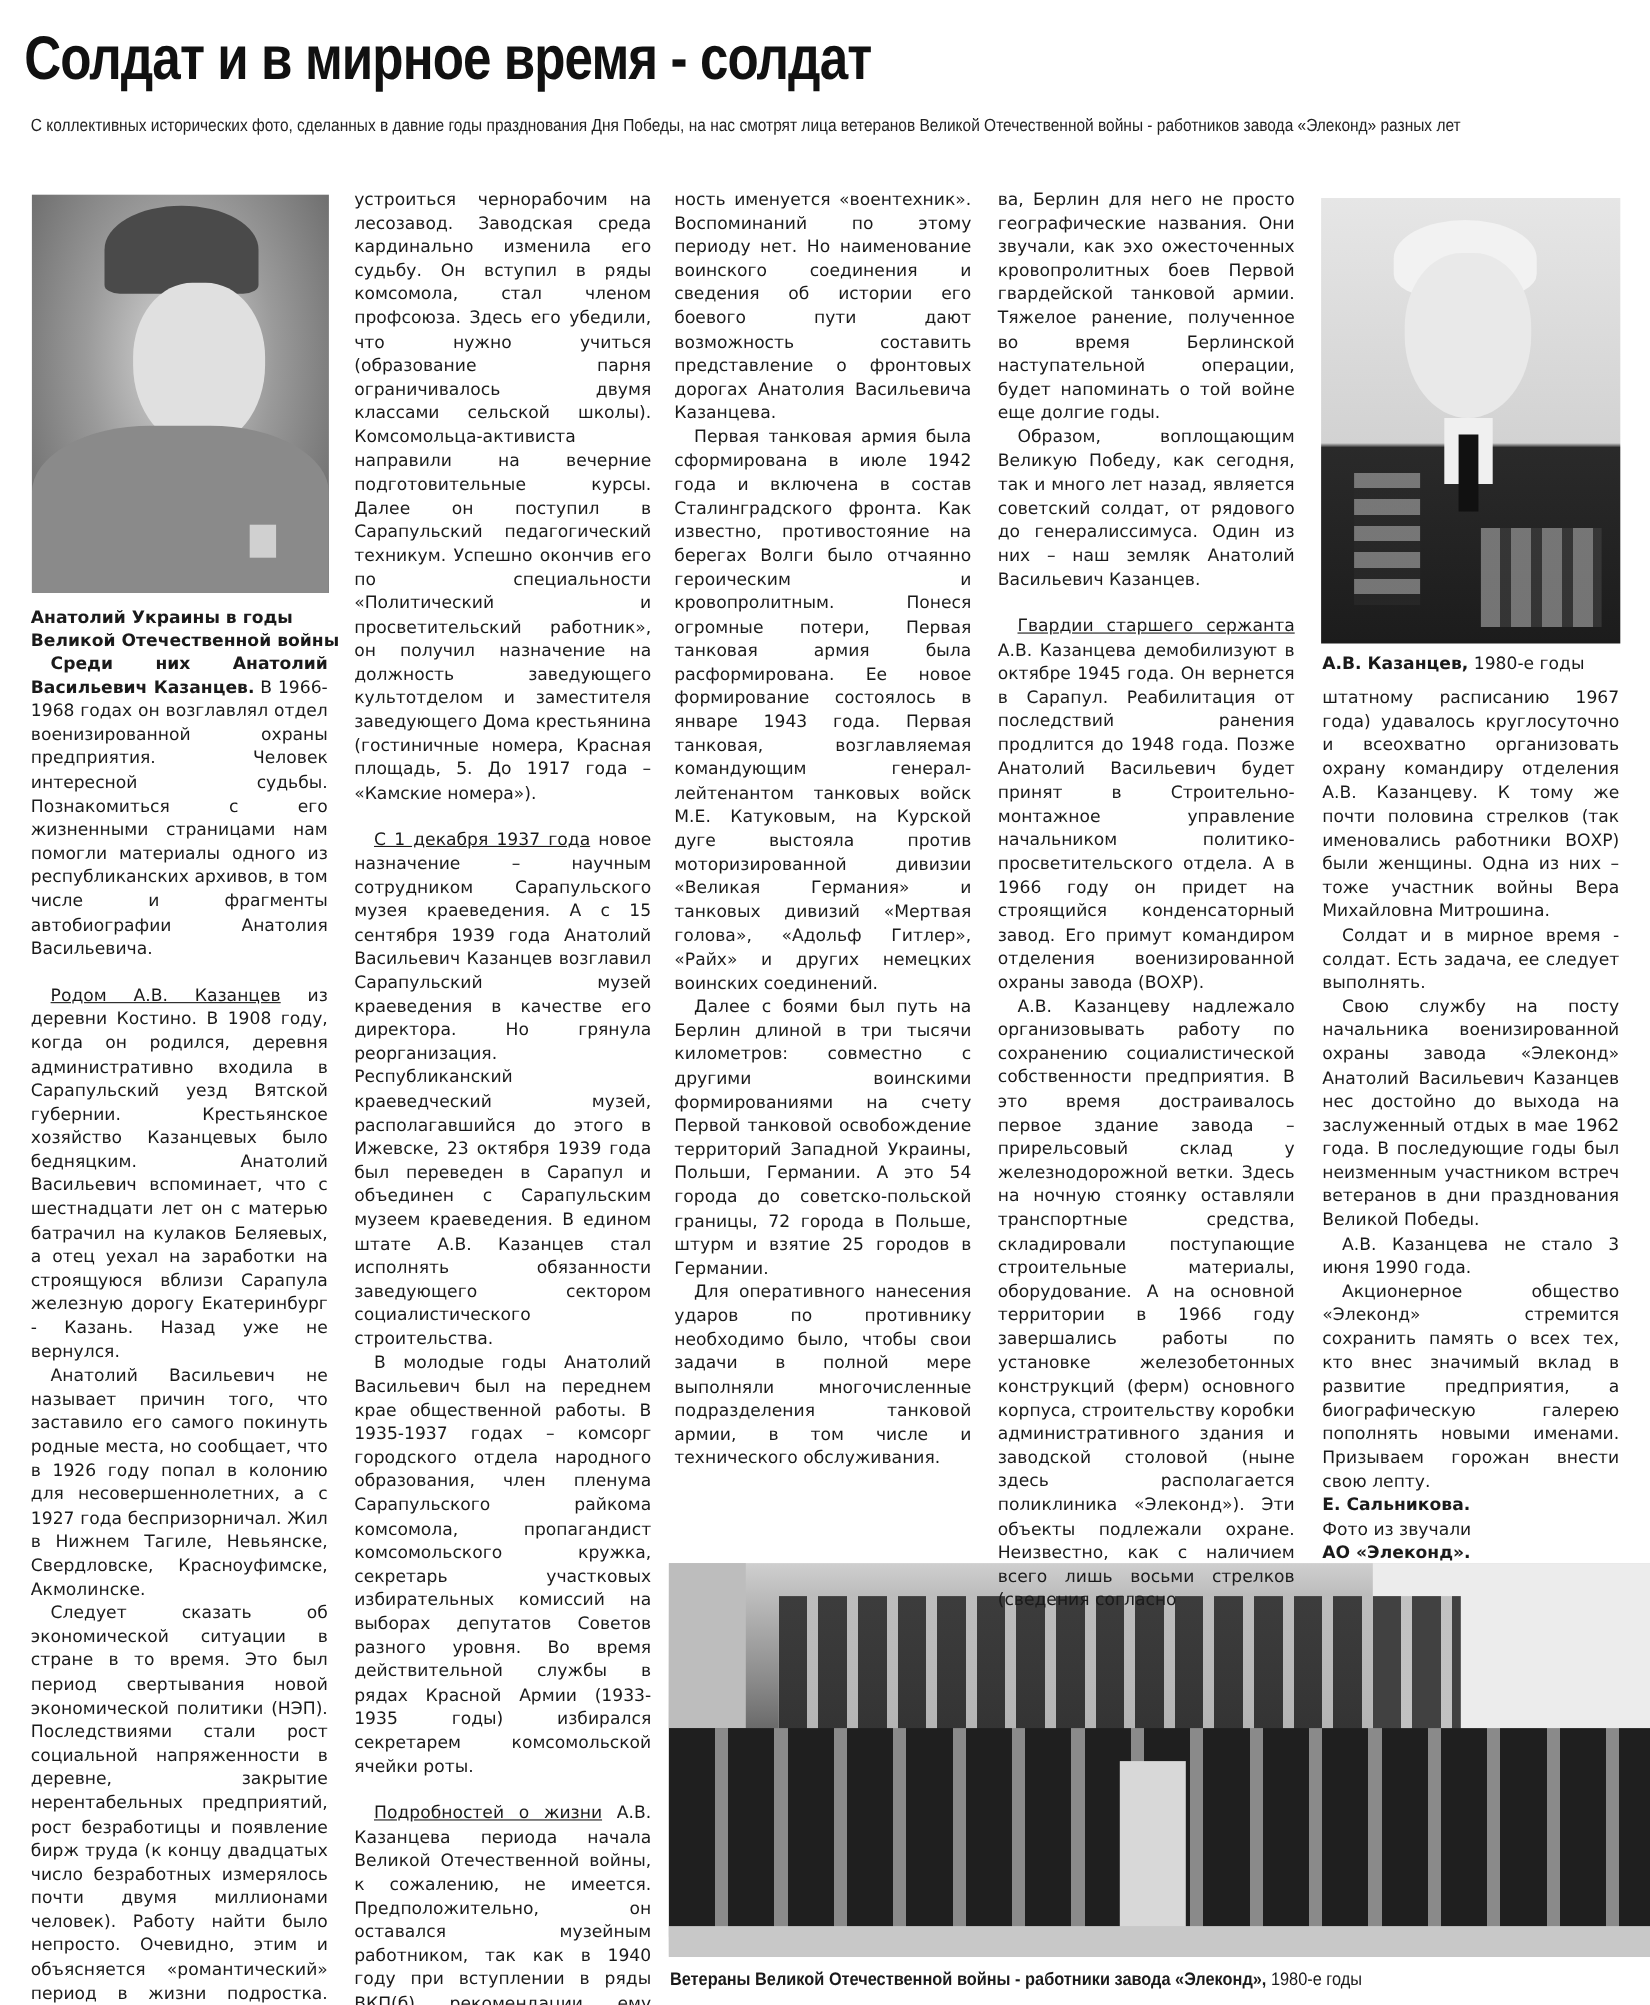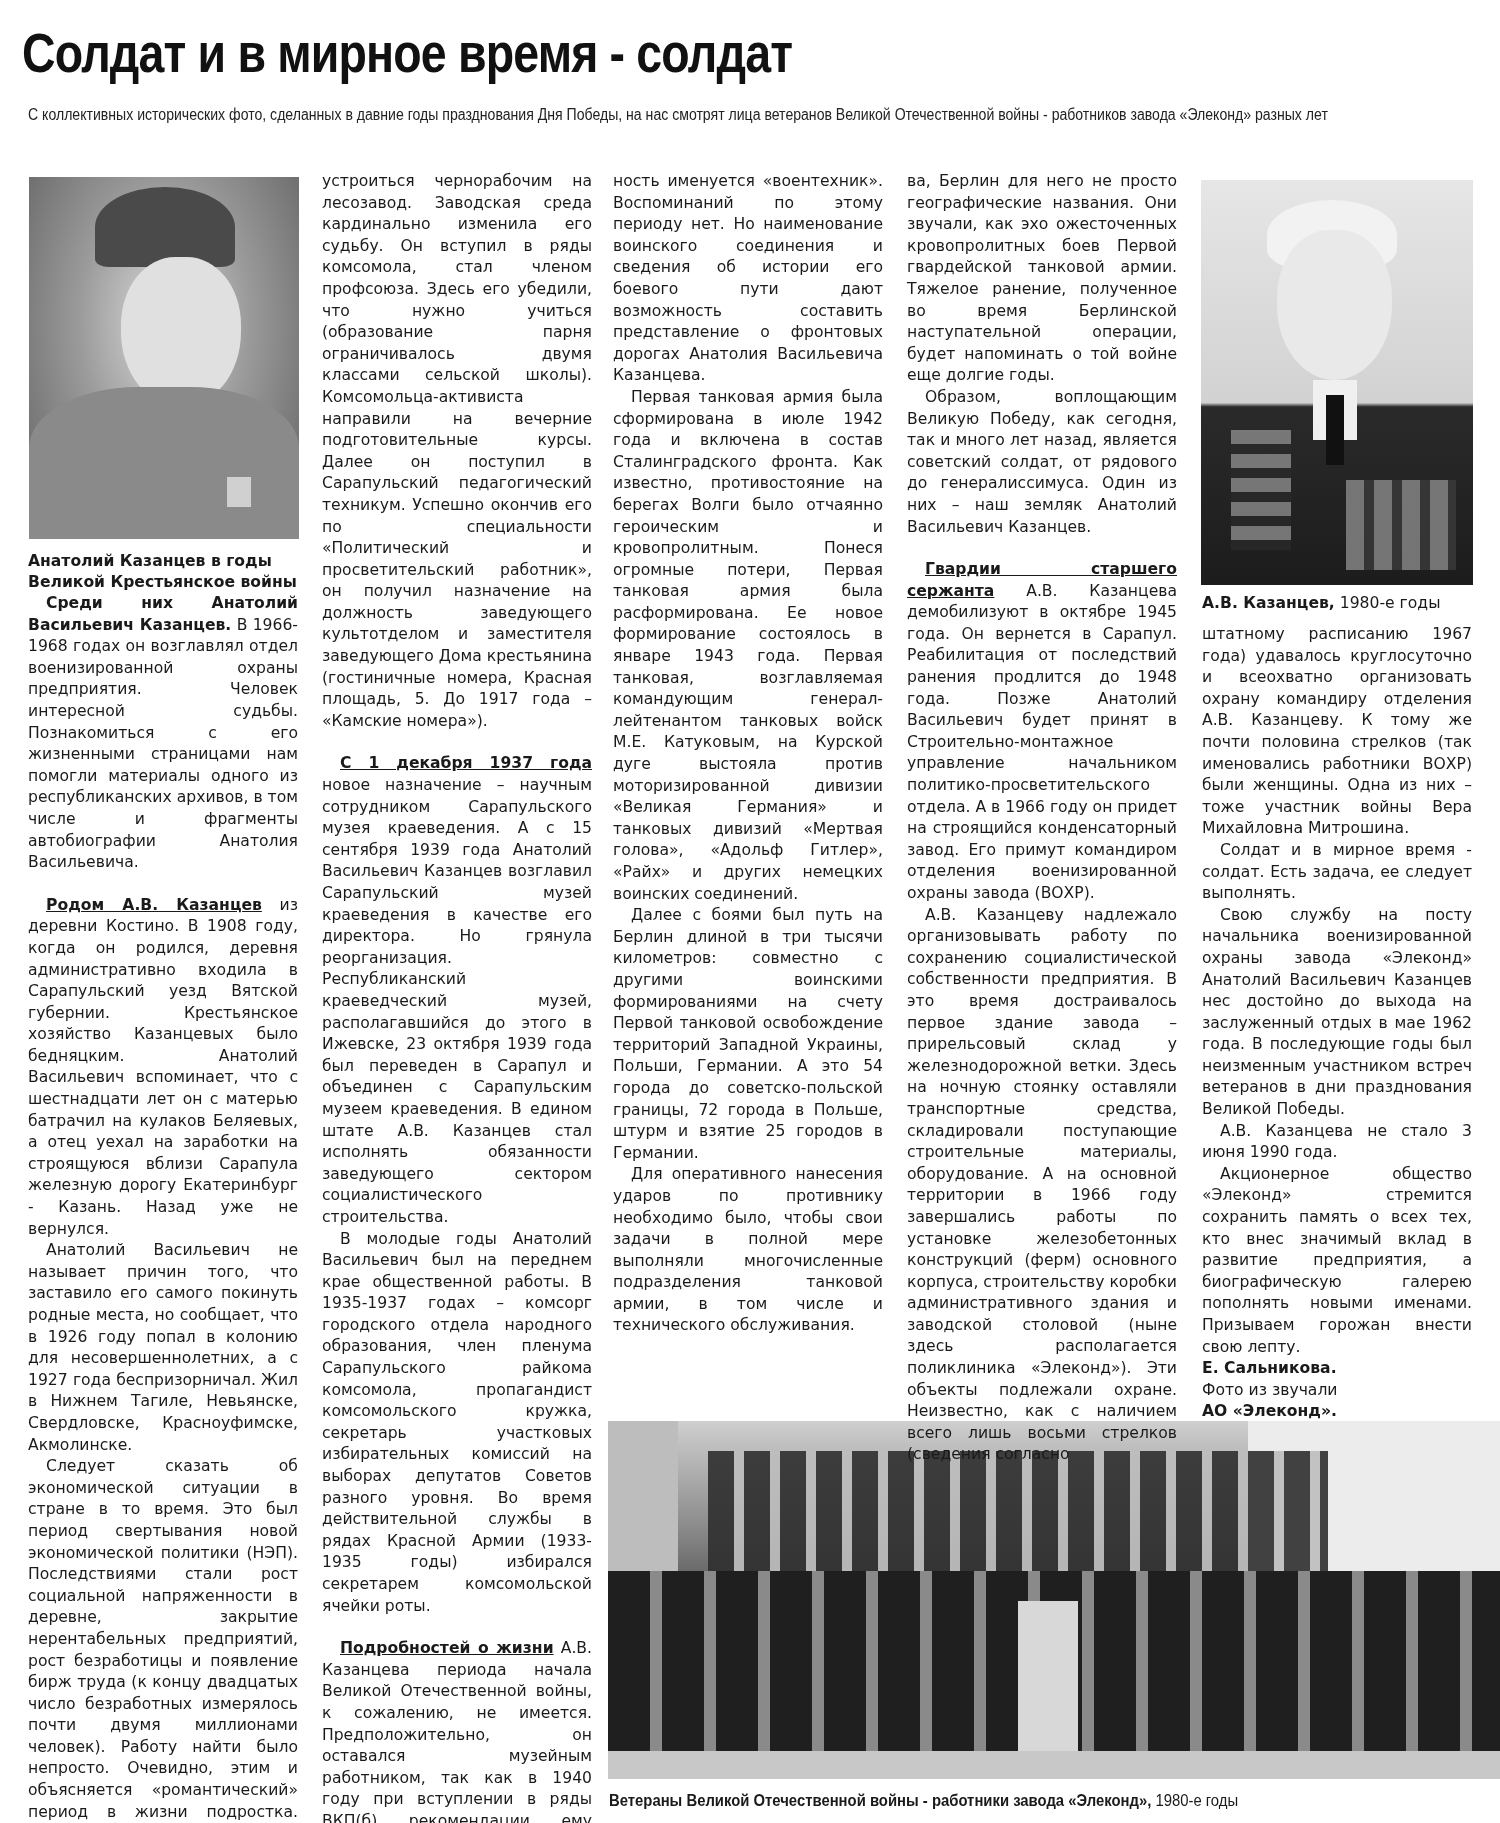--- a/index.html
+++ b/index.html
@@ -3,21 +3,21 @@
 <meta charset="utf-8">
 <style>
   html, body { margin: 0; padding: 0; background: #ffffff; }
   body { width: 1500px; height: 1823px; position: relative; overflow: hidden; color: #1a1a1a; font-family: "DejaVu Sans", sans-serif; }
   .headline { position: absolute; left: 22px; top: 20px; font-family: "Liberation Sans", sans-serif; font-weight: 700; font-size: 56px; letter-spacing: -1px; transform: scaleX(0.83); transform-origin: left top; white-space: nowrap; color: #111; }
   .lead { position: absolute; left: 28px; top: 104px; width: 1420px; font-family: "Liberation Sans", sans-serif; font-size: 16px; line-height: 21px; transform: scaleX(0.88); transform-origin: left top; width: 1600px; color: #222; }
   .col { position: absolute; font-size: 15.6px; line-height: 21.6px; text-align: justify; hyphens: manual; }
   .col p { margin: 0; text-indent: 18px; }
   .col p.noind { text-indent: 0; }
   .col p.gap { margin-top: 21px; }
-  .col .sub { font-weight: 700; text-decoration: underline; }
+  .col .sub { font-weight: 400; text-decoration: underline; }
   .col .lead-bold { font-weight: 700; }
   .c1 { left: 28px; top: 593px; width: 270px; }
   .c2 { left: 322px; top: 171px; width: 270px; }
   .c3 { left: 613px; top: 171px; width: 270px; }
   .c4 { left: 907px; top: 171px; width: 270px; }
   .c5 { left: 1202px; top: 624px; width: 270px; }
   .photo { position: absolute; overflow: hidden; }
   .photo1 { left: 29px; top: 177px; width: 270px; height: 362px; background: radial-gradient(ellipse at 50% 40%, #d9d9d9 0%, #9a9a9a 45%, #5f5f5f 100%); }
   .photo2 { left: 1201px; top: 180px; width: 272px; height: 405px; background: linear-gradient(180deg, #e6e6e6 0%, #d2d2d2 55%, #2a2a2a 56%, #1c1c1c 100%); }
   .photo3 { left: 608px; top: 1421px; width: 894px; height: 358px; background: linear-gradient(180deg, #cfcfcf 0%, #8a8a8a 30%, #3a3a3a 60%, #6b6b6b 85%, #bdbdbd 100%); }
@@ -36,21 +36,21 @@
 
 <div class="headline">Солдат и в мирное время - солдат</div>
 <div class="lead">С коллективных исторических фото, сделанных в давние годы празднования Дня Победы, на нас смотрят лица ветеранов Великой Отечественной войны - работников завода «Элеконд» разных лет</div>
 
 <div class="photo photo1" title="Портрет А.В. Казанцева в военной форме">
   <div class="ph-shape" style="left:66px;top:10px;width:140px;height:80px;background:#4a4a4a;border-radius:50% 50% 10% 10%;"></div>
   <div class="ph-shape" style="left:92px;top:80px;width:120px;height:150px;background:#e0e0e0;border-radius:45% 45% 50% 50%;"></div>
   <div class="ph-shape" style="left:0;top:210px;width:270px;height:152px;background:#8a8a8a;border-radius:40% 40% 0 0;"></div>
   <div class="ph-shape" style="left:198px;top:300px;width:24px;height:30px;background:#d0d0d0;"></div>
 </div>
-<div class="cap cap1">Анатолий Казанцев в годы Великой Крестьянское войны</div>
+<div class="cap cap1">Анатолий Украины в годы Великой Отечественной войны</div>
 
 <div class="photo photo2" title="Портрет А.В. Казанцева с наградами">
   <div class="ph-shape" style="left:66px;top:20px;width:130px;height:70px;background:#f2f2f2;border-radius:50% 50% 30% 30%;"></div>
   <div class="ph-shape" style="left:76px;top:50px;width:115px;height:150px;background:#e9e9e9;border-radius:45% 45% 50% 50%;"></div>
   <div class="ph-shape" style="left:112px;top:200px;width:44px;height:60px;background:#f0f0f0;"></div>
   <div class="ph-shape" style="left:125px;top:215px;width:18px;height:70px;background:#111;"></div>
   <div class="ph-shape" style="left:145px;top:300px;width:110px;height:90px;background:repeating-linear-gradient(90deg,#8a8a8a 0 18px,#3a3a3a 18px 28px);opacity:0.8;"></div>
   <div class="ph-shape" style="left:30px;top:250px;width:60px;height:120px;background:repeating-linear-gradient(180deg,#9a9a9a 0 14px,#2a2a2a 14px 24px);opacity:0.7;"></div>
 </div>
 <div class="cap cap2"><b>А.В. Казанцев,</b><span> 1980-е годы</span></div>

